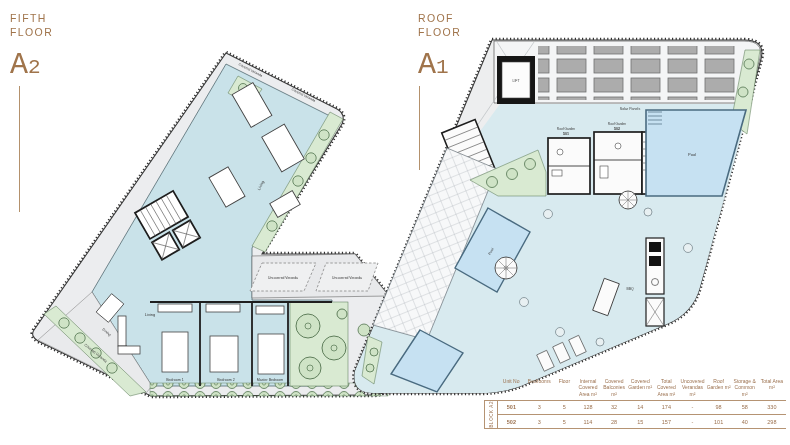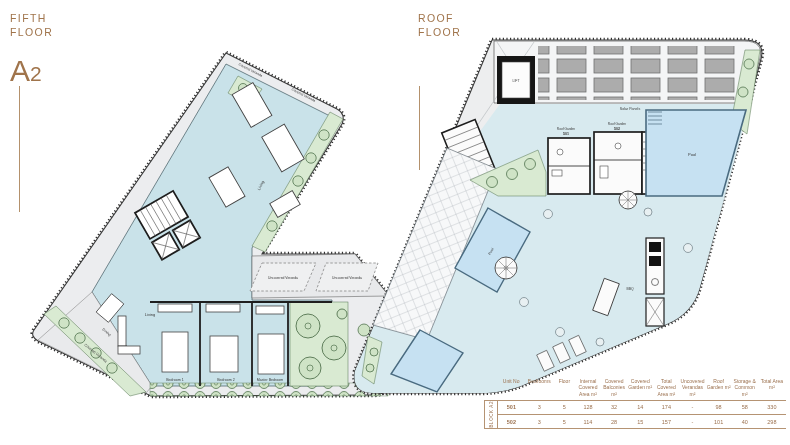--- a/index.html
+++ b/index.html
@@ -1,20 +1,20 @@
 <!DOCTYPE html>
 <html><head>
 <meta charset="utf-8">
 <style>
   html,body{margin:0;padding:0;background:#fff;}
   #page{position:relative;width:790px;height:445px;background:#ffffff;overflow:hidden;
         font-family:"Liberation Sans",sans-serif;}
   .title-block{position:absolute;color:#A0744B;}
   .title-line{font-size:10.5px;letter-spacing:1.4px;line-height:1.3;}
-  .plan-code{margin-top:15px;font-family:Liberation Sans, sans-serif;}
+  .plan-code{margin-top:9px;font-family:Liberation Mono, monospace;}
   .code-letter{font-size:30px;}
   .code-digit{font-size:21px;}
   .vline{position:absolute;width:1px;background:#B4916C;}
   svg text{font-family:"Liberation Sans",sans-serif;fill:#3A3A3A;}
   .unit-table{position:absolute;left:484px;top:377px;width:302px;color:#9C7250;}
   .unit-table table{border-collapse:collapse;table-layout:fixed;width:302px;}
   .unit-table th{font-size:5px;font-weight:normal;line-height:1.25;padding:1px 1px 3px;vertical-align:top;text-align:center;}
   .unit-table th.c-empty{border-bottom:none;}
   .unit-table th{border-bottom:1px solid #B59373;}
   .unit-table td{font-size:5.5px;text-align:center;padding:3.5px 1px;border-bottom:1px solid #B59373;}
@@ -31,20 +31,21 @@
   <div class="title-block" style="left:10px;top:12px;">
     <div class="title-line">FIFTH</div>
     <div class="title-line">FLOOR</div>
     <div class="plan-code"><span class="code-letter">A</span><span class="code-digit">2</span></div>
   </div>
   <div class="vline" style="left:19px;top:86px;height:126px;"></div>
 
   <div class="title-block" style="left:418px;top:12px;">
     <div class="title-line">ROOF</div>
     <div class="title-line">FLOOR</div>
+    <div class="plan-code"><span class="code-letter">A</span><span class="code-digit">1</span></div>
   </div>
   <div class="vline" style="left:419px;top:86px;height:84px;"></div>
 
   <svg style="position:absolute;left:25px;top:40px;" width="375" height="365" viewBox="25 40 375 365">
     <defs>
       <pattern id="pp" width="16" height="13" patternUnits="userSpaceOnUse">
         <circle cx="8" cy="6.5" r="5" fill="#CFE3C6" stroke="#52734F" stroke-width="0.8"></circle>
         <circle cx="8" cy="6.5" r="1.6" fill="none" stroke="#52734F" stroke-width="0.6"></circle>
       </pattern>
     </defs>

